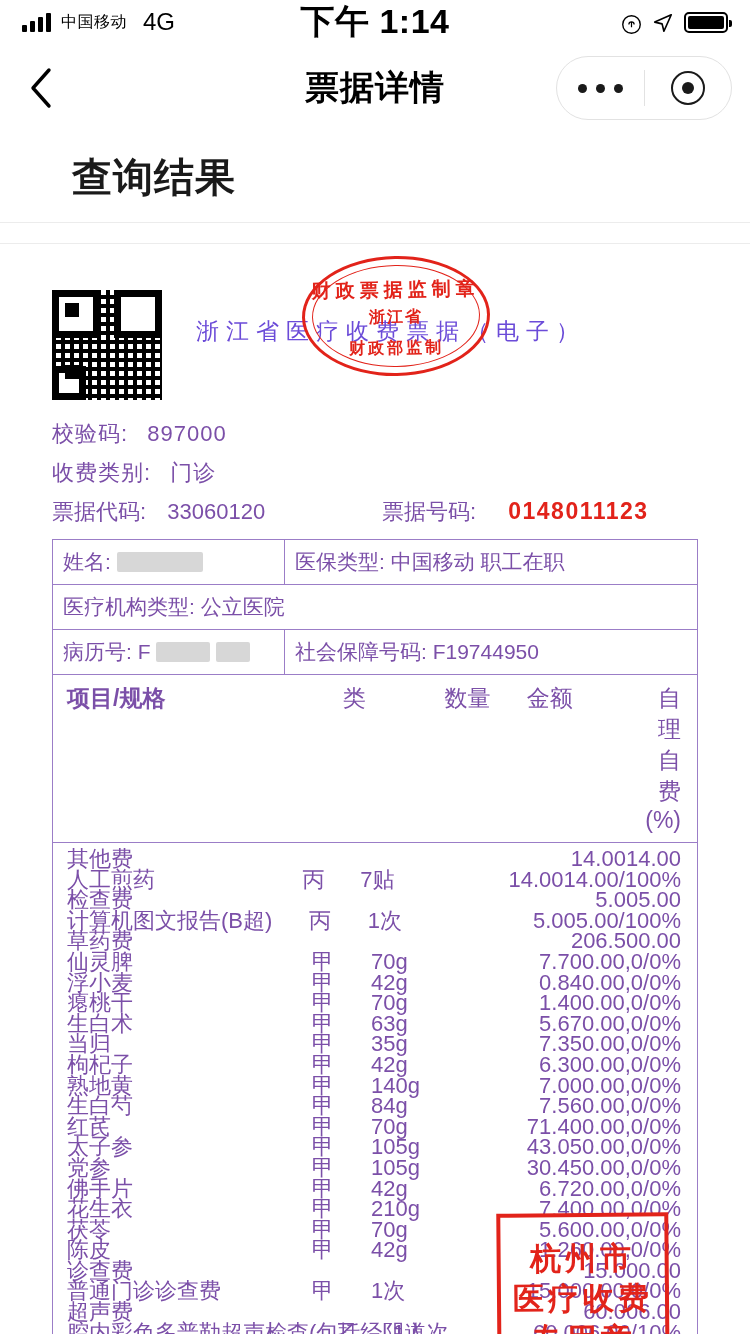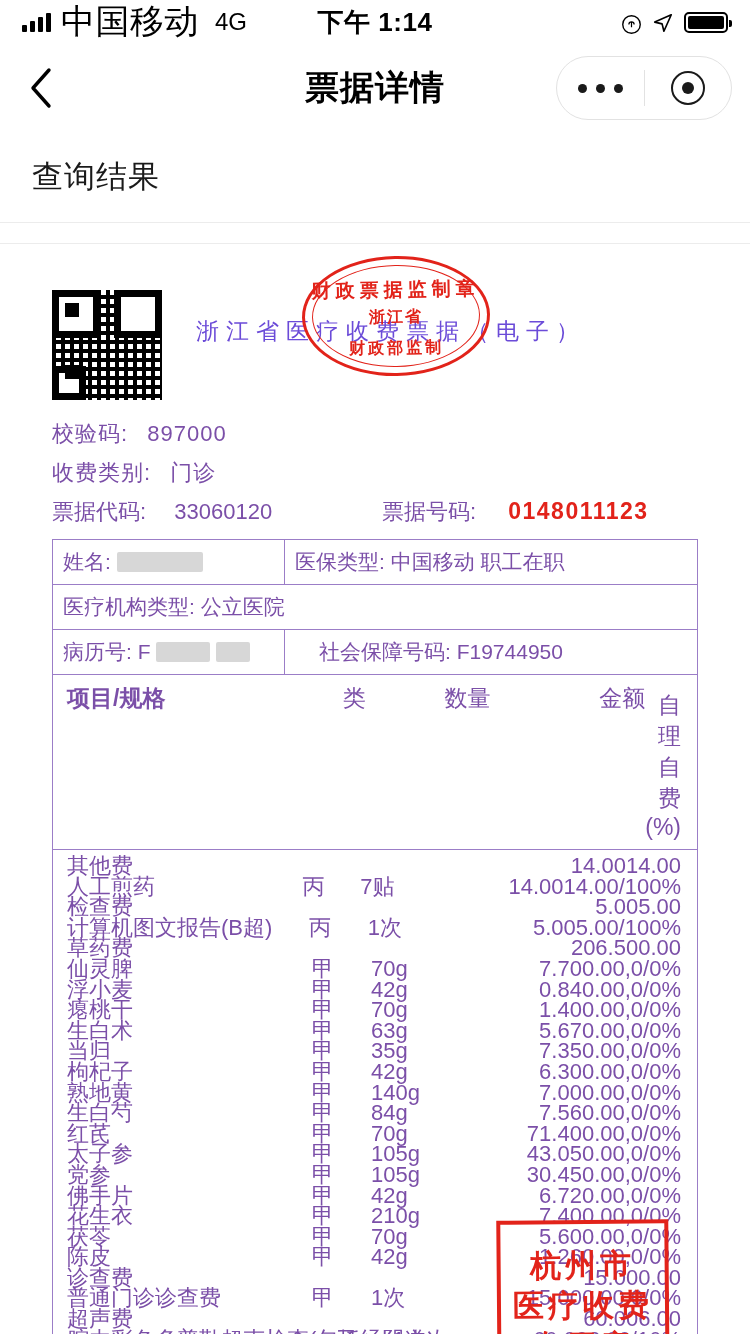--- a/index.html
+++ b/index.html
@@ -21,25 +21,25 @@
     color: #000;
     position: relative;
   }
   .sb-left { display: flex; align-items: center; gap: 10px; }
   .signal { display: flex; align-items: flex-end; gap: 3px; height: 20px; }
   .signal i { width: 5px; background: #000; border-radius: 1px; display: block; }
   .signal i:nth-child(1) { height: 7px; }
   .signal i:nth-child(2) { height: 11px; }
   .signal i:nth-child(3) { height: 15px; }
   .signal i:nth-child(4) { height: 19px; }
-  .carrier { font-size: 34px; letter-spacing: 0.5px; }
+  .carrier { font-size: 16px; letter-spacing: 0.5px; }
   .net { font-size: 24px; margin-left: 6px; }
   .sb-center {
     position: absolute; left: 0; right: 0; text-align: center;
-    font-size: 26px; font-weight: 600; letter-spacing: 0.5px;
+    font-size: 34px; font-weight: 600; letter-spacing: 0.5px;
   }
   .sb-right { margin-left: auto; display: flex; align-items: center; gap: 10px; }
   .loc-icon { width: 22px; height: 22px; }
   .lockicon { width: 21px; height: 21px; }
   .battery {
     width: 44px; height: 21px; border: 2px solid #000; border-radius: 5px;
     position: relative; padding: 2px;
   }
   .battery::after {
     content: ""; position: absolute; right: -6px; top: 6px;
@@ -81,24 +81,25 @@
   .target-ring { width: 34px; height: 34px; border: 2.5px solid #1a1a1a; border-radius: 50%;
                  display: flex; align-items: center; justify-content: center; }
   .target-ring b { width: 12px; height: 12px; background: #1a1a1a; border-radius: 50%; display: block; }
 
   
   .section-head {
     height: 90px;
     display: flex;
     align-items: center;
     padding: 0 32px;
-    font-size: 31px;
-    font-weight: 400;
+    font-size: 40px;
+    font-weight: 700;
     color: #1a1a1a;
     letter-spacing: 1px;
+    margin-left: 40px;
   }
   .gap-band {
     height: 22px;
     background: #fff;
     border-top: 1px solid #ececec;
     border-bottom: 1px solid #ececec;
   }
 
   
   .receipt {
@@ -171,21 +172,21 @@
   .meta-row .left { width: 330px; }
   .code-red { color: #e2231a; font-weight: 700; letter-spacing: 1.5px; font-size: 23px; }
 
   
   .tbl {
     margin-top: 12px;
     border: 1px solid #9b7dc7;
     font-size: 21px;
   }
   .tbl .row { display: flex; border-bottom: 1px solid #9b7dc7; }
-  .tbl .row:last-child { border-bottom: none; gap: 24px; }
+  .tbl .row:last-child { border-bottom: none; }
   .tbl .c1 { width: 232px; padding: 8px 10px; border-right: 1px solid #9b7dc7; }
   .tbl .c2 { flex: 1; padding: 8px 10px; }
   .redact {
     display: inline-block; width: 86px; height: 20px;
     background: #d7d7d7; vertical-align: -3px; border-radius: 2px;
   }
   .redact.sm { width: 34px; }
   .redact.md { width: 54px; }
 
   .items-box {
@@ -194,22 +195,22 @@
   }
   .items-head {
     display: flex;
     font-size: 23px;
     padding: 8px 10px 8px 14px;
     border-bottom: 1px solid #9b7dc7;
   }
   .ih-1 { width: 236px; font-weight: bold; }
   .ih-2 { width: 110px; text-align: center; }
   .ih-3 { width: 120px; text-align: center; }
-  .ih-4 { width: 120px; text-align: right; }
-  .ih-5 { flex: 1; text-align: right; padding-right: 6px; margin-top: 7px; }
+  .ih-4 { width: 120px; }
+  .ih-5 { flex: 1; text-align: right; padding-right: 6px; }
 
   .items-body { padding: 6px 10px 0 14px; min-height: 560px; position: relative; }
   .item-row { display: flex; font-size: 22px; line-height: 20.6px; }
   .it-1 { width: 236px; white-space: nowrap; }
   .it-2 { width: 110px; text-align: center; }
   .it-3 { width: 120px; text-align: left; }
   .it-4 { width: 120px; text-align: right; }
   .it-5 { flex: 1; text-align: right; padding-right: 6px; }
 
   .seal-square {
@@ -303,21 +304,21 @@
     <span class="val">897000</span>
   </div>
   <div class="meta-line">
     <span class="lbl">收费类别:</span>
     <span class="val">门诊</span>
   </div>
 
   <div class="meta-row">
     <div class="left">
       <span>票据代码:</span>
-      <span style="margin-left:22px">33060120</span>
+      <span style="margin-left:15px">33060120</span>
     </div>
     <div>
       <span>票据号码:</span>
       <span class="code-red" style="margin-left:26px">0148011123</span>
     </div>
   </div>
 
   <div class="tbl">
     <div class="row">
       <div class="c1">

